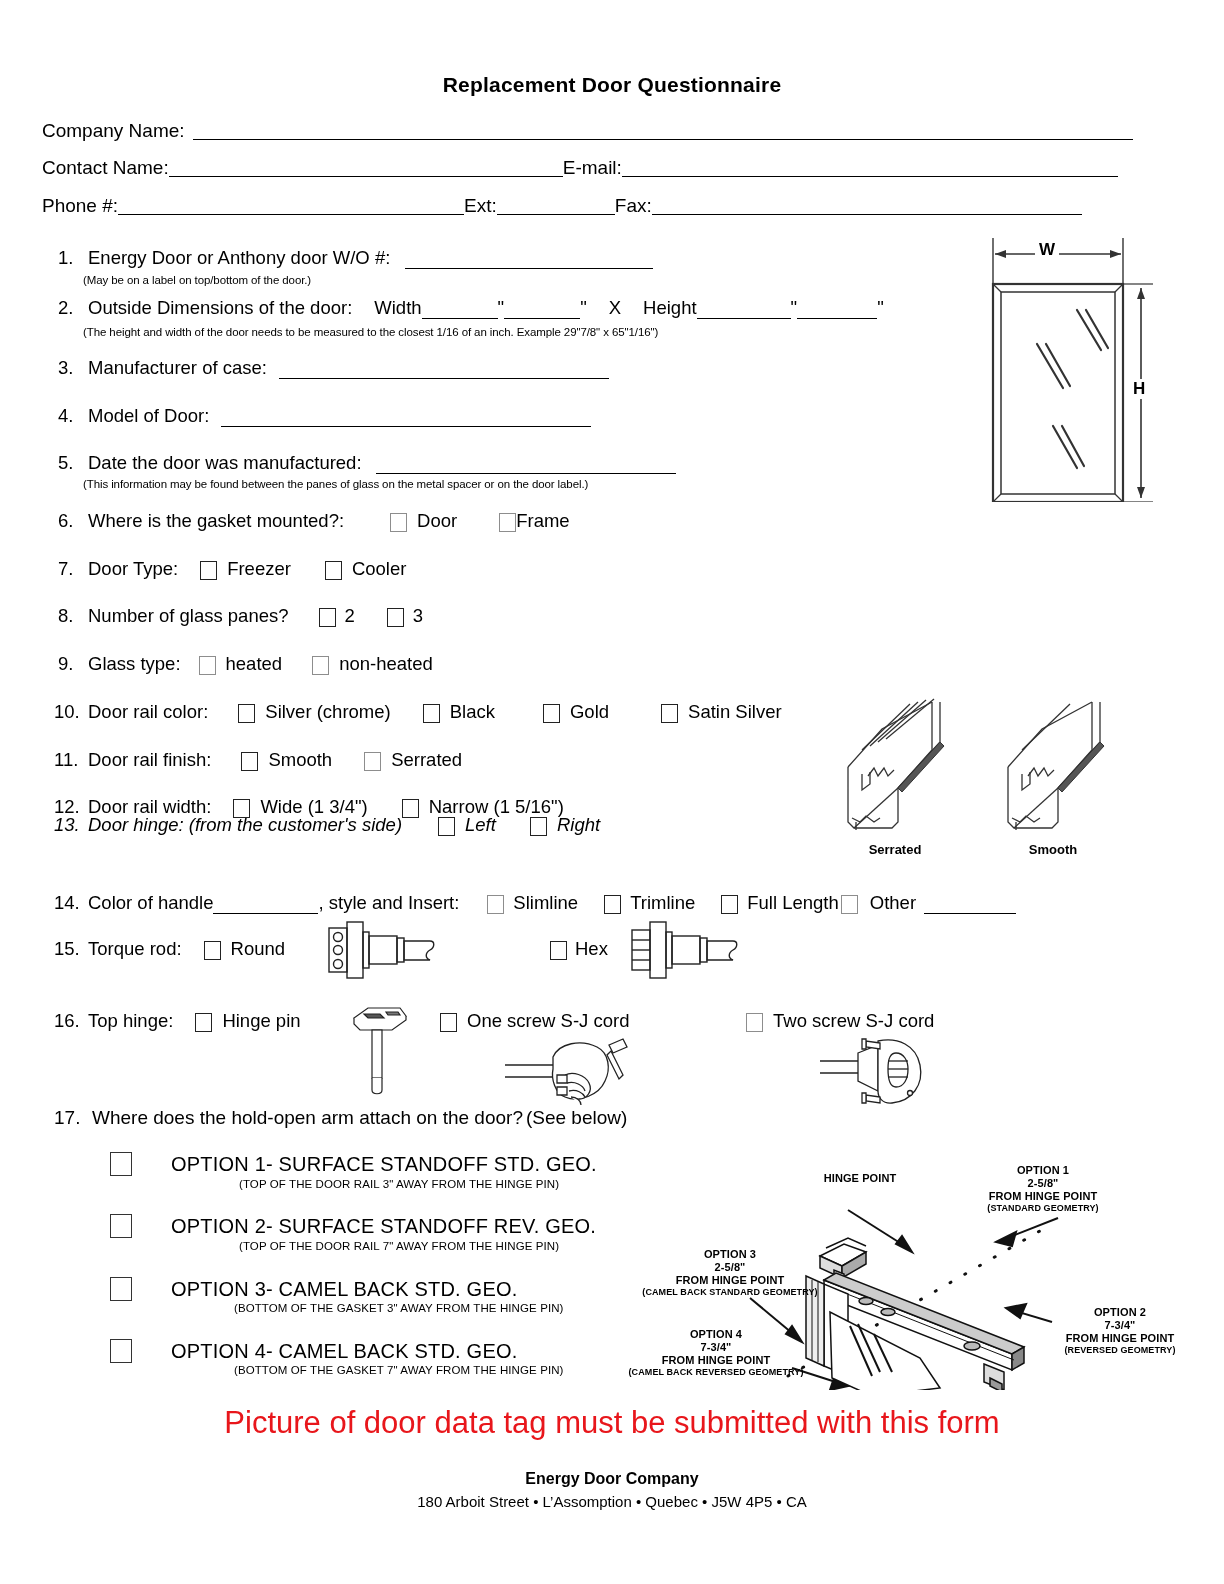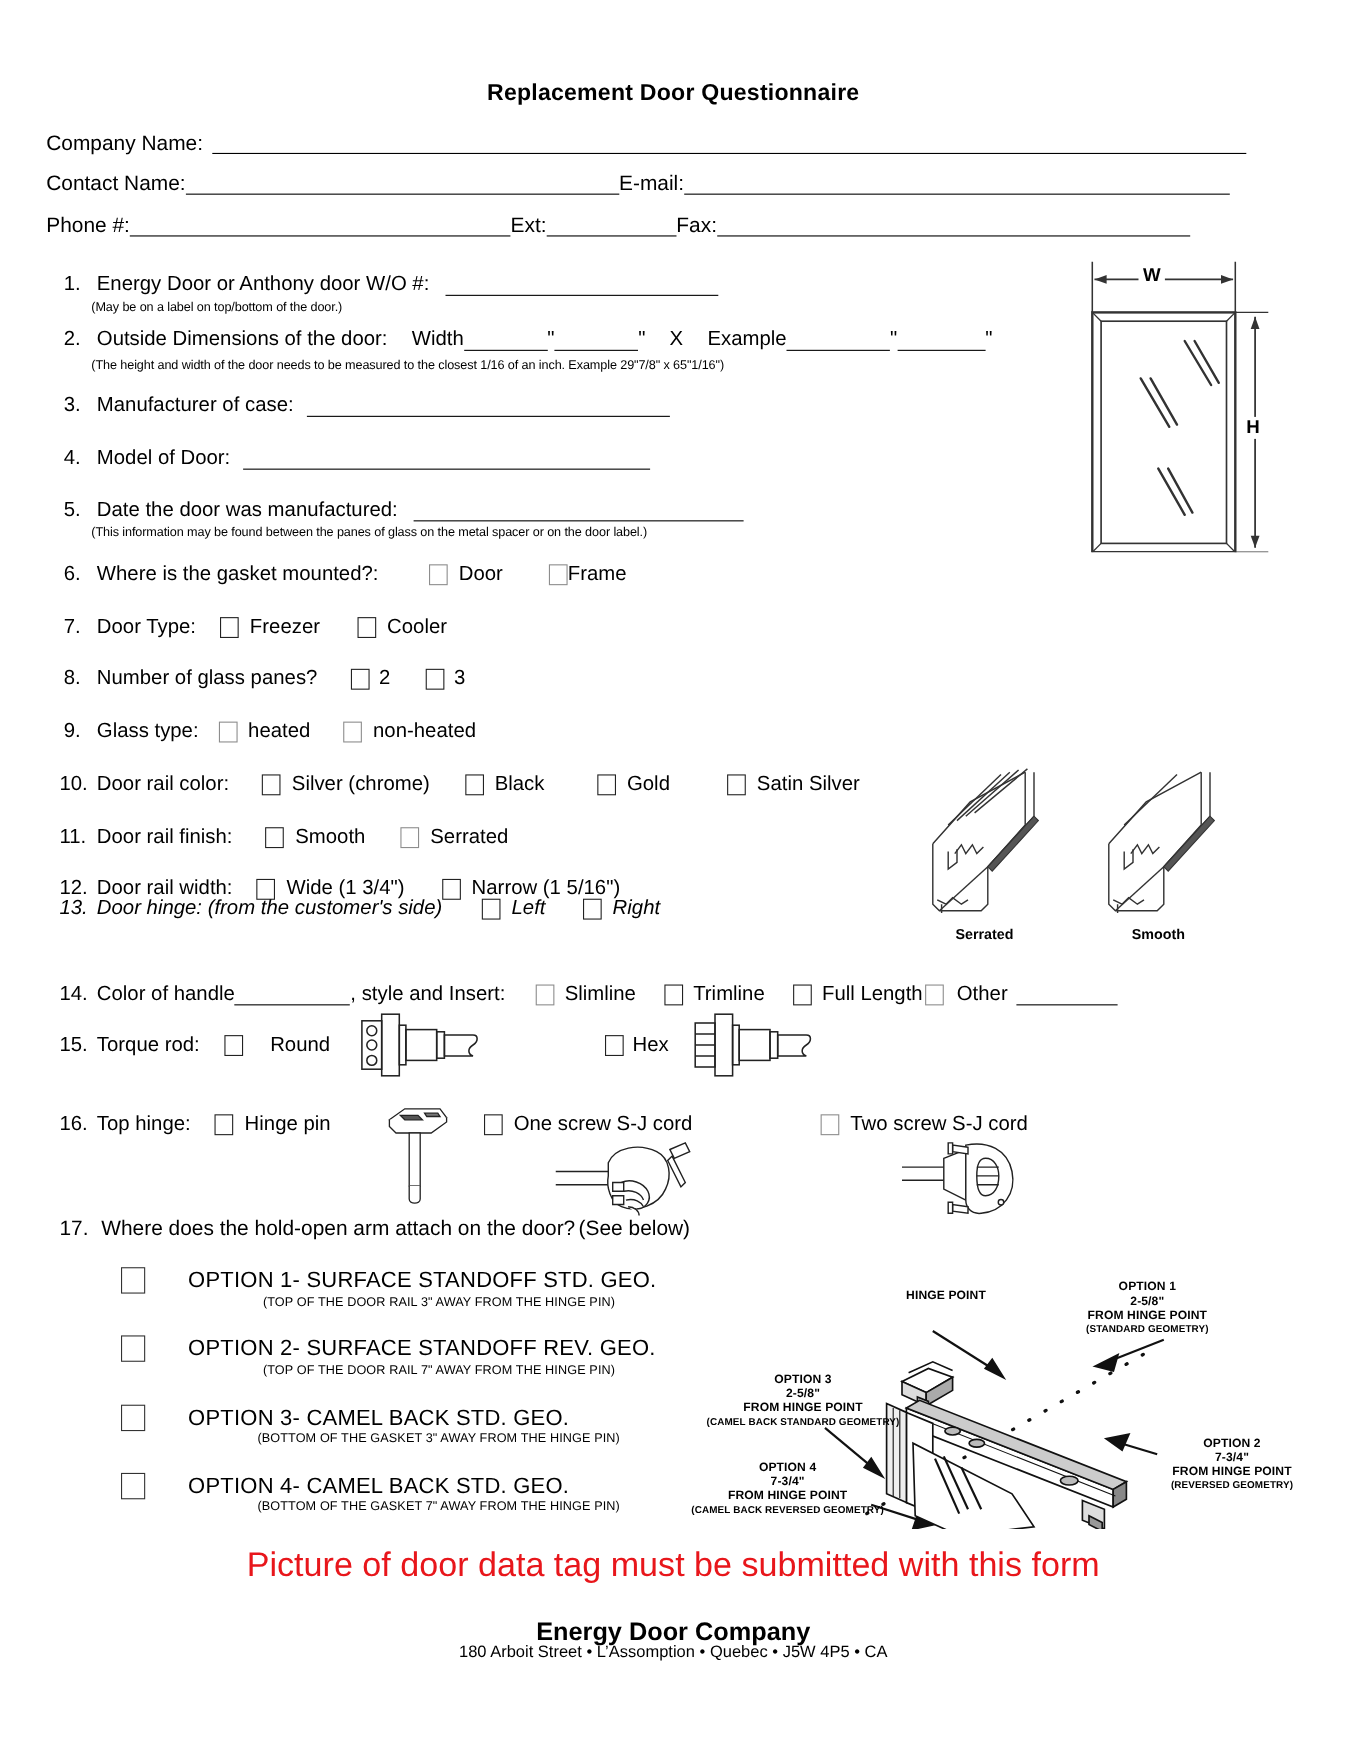--- a/index.html
+++ b/index.html
@@ -111,21 +111,21 @@
     letter-spacing: 0px;
   }
 
   
   .footer-company {
     position: absolute;
     left: 0;
     top: 1470px;
     width: 1224px;
     text-align: center;
-    font-size: 23px;
+    font-size: 16px;
     font-weight: bold;
   }
   .footer-address {
     position: absolute;
     left: 0;
     top: 1493px;
     width: 1224px;
     text-align: center;
     font-size: 15px;
   }
@@ -185,21 +185,21 @@
 
   <div class="q" style="top:297px; left:58px;">
     <span class="qnum" style="width:30px;">2.</span>
     <span>Outside Dimensions of the door:</span>
     <span style="margin-left:22px;">Width</span>
     <span class="rule" style="width:76px;"></span>
     <span>"</span>
     <span class="rule" style="width:76px;"></span>
     <span>"</span>
     <span style="margin:0 22px;">X</span>
-    <span>Example</span>
+    <span>Height</span>
     <span class="rule" style="width:94px;"></span>
     <span>"</span>
     <span class="rule" style="width:80px;"></span>
     <span>"</span>
   </div>
   <div class="note" style="top:326px; left:83px;">(The height and width of the door needs to be measured to the closest 1/16 of an inch. Example 29"7/8" x 65"1/16")</div>
 
   <div class="q" style="top:357px; left:58px;">
     <span class="qnum" style="width:30px;">3.</span>
     <span>Manufacturer of case:</span>
@@ -308,21 +308,21 @@
     <span style="margin-left:9px;">Full Length</span>
     <span class="cb cb-light" style="margin-left:2px;"></span>
     <span style="margin-left:12px;">Other</span>
     <span class="rule" style="width:92px; margin-left:8px;"></span>
   </div>
 
   <div class="q" style="top:938px; left:54px;">
     <span class="qnum" style="width:34px;">15.</span>
     <span>Torque rod:</span>
     <span class="cb" style="margin-left:22px;"></span>
-    <span style="margin-left:25px;">Round</span>
+    <span style="margin-left:10px;">Round</span>
   </div>
   <div class="q" style="top:938px; left:550px;">
     <span class="cb"></span>
     <span style="margin-left:8px;text-align:center;">Hex</span>
   </div>
 
   <div class="q" style="top:1010px; left:54px;">
     <span class="qnum" style="width:34px;">16.</span>
     <span>Top hinge:</span>
     <span class="cb" style="margin-left:22px;"></span>

